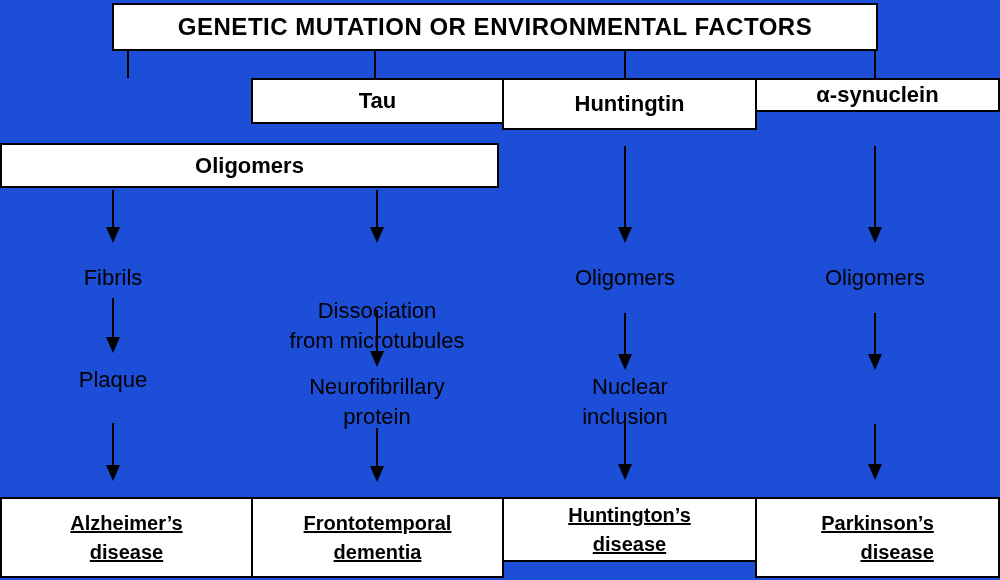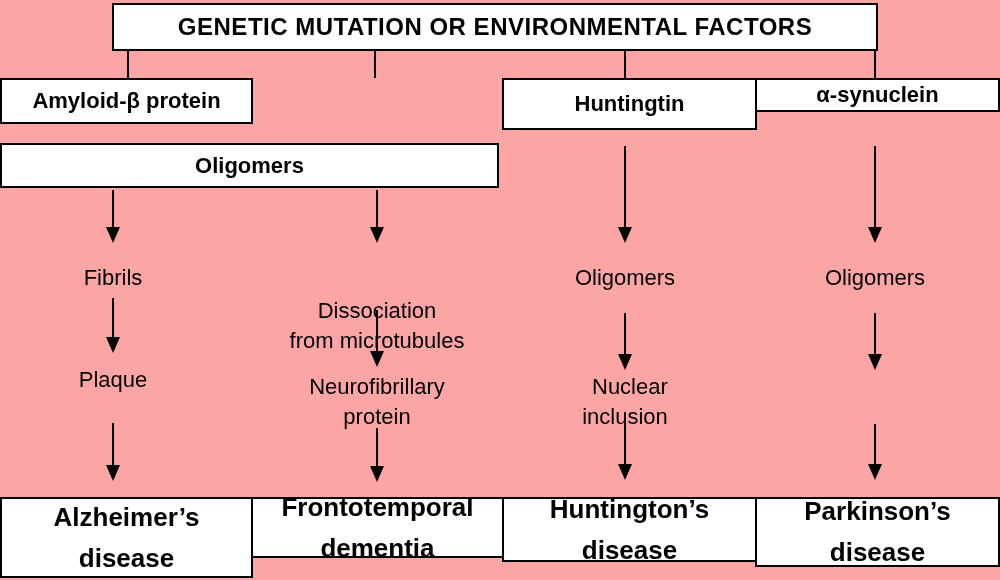--- a/index.html
+++ b/index.html
@@ -1,40 +1,40 @@
 <!DOCTYPE html>
 <html><head>
 <meta charset="utf-8">
 <style>
   html, body { margin: 0; padding: 0; background: #ffffff; }
   .canvas {
     position: relative;
     width: 1000px;
     height: 580px;
-    background: #fca5a5;
+    background: #1d4ed8;
     font-family: "Liberation Sans", "DejaVu Sans", sans-serif;
     color: #000000;
     overflow: hidden;
   }
   .box {
     position: absolute;
     box-sizing: border-box;
     border: 2px solid #000000;
     background: #ffffff;
     display: flex;
     align-items: center;
     justify-content: center;
     text-align: center;
     font-weight: bold;
     white-space: pre-line;
   }
   .title-box   { font-size: 24px; letter-spacing: 0.5px; }
   .protein-box { font-size: 22px; }
   .olig-box    { font-size: 22px; }
-  .disease-box { font-size: 26px; line-height: 41px; }
+  .disease-box { font-size: 20px; line-height: 29px; text-decoration: underline; }
   .label {
     position: absolute;
     transform: translateX(-50%);
     text-align: center;
     font-size: 22px;
     line-height: 30px;
     white-space: pre-line;
     font-weight: normal;
   }
   .vline {
@@ -66,22 +66,22 @@
 
   <div class="box title-box" style="left:112px; top:3px; width:766px; height:48px;">
     <span>GENETIC MUTATION OR ENVIRONMENTAL FACTORS</span>
   </div>
 
   <div class="vline" style="left:127px; top:49px; height:29px;"></div>
   <div class="vline" style="left:374px; top:49px; height:29px;"></div>
   <div class="vline" style="left:624px; top:49px; height:29px;"></div>
   <div class="vline" style="left:874px; top:49px; height:29px;"></div>
 
-  <div class="box protein-box" style="left:0px; top:78px; width:253px; height:46px;">
-    <span>Amyloid-β protein</span>
+  <div class="box protein-box" style="left:251px; top:78px; width:253px; height:46px;">
+    <span>Tau</span>
   </div>
   <div class="box protein-box" style="left:502px; top:78px; width:255px; height:52px;">
     <span>Huntingtin</span>
   </div>
   <div class="box protein-box" style="left:755px; top:78px; width:245px; height:34px;">
     <span>α-synuclein</span>
   </div>
 
   <div class="box olig-box" style="left:0px; top:143px; width:499px; height:45px;">
     <span>Oligomers</span>
@@ -110,26 +110,26 @@
 
   <div class="arrow" style="left:874px; top:146px; height:81px;"></div>
   <div class="label" style="left:875px; top:263px;">Oligomers</div>
   <div class="arrow" style="left:874px; top:313px; height:41px;"></div>
   <div class="arrow" style="left:874px; top:424px; height:40px;"></div>
 
   <div class="box disease-box" style="left:0px; top:497px; width:253px; height:81px;">
     <span>Alzheimer’s
 disease</span>
   </div>
-  <div class="box disease-box" style="left:251px; top:497px; width:253px; height:61px;">
+  <div class="box disease-box" style="left:251px; top:497px; width:253px; height:81px;">
     <span>Frontotemporal
 dementia</span>
   </div>
   <div class="box disease-box" style="left:502px; top:497px; width:255px; height:65px;">
     <span>Huntington’s
 disease</span>
   </div>
-  <div class="box disease-box" style="left:755px; top:497px; width:245px; height:70px;">
+  <div class="box disease-box" style="left:755px; top:497px; width:245px; height:81px;text-align:right;">
     <span>Parkinson’s
 disease</span>
   </div>
 
 </div>
 
 </body></html>

